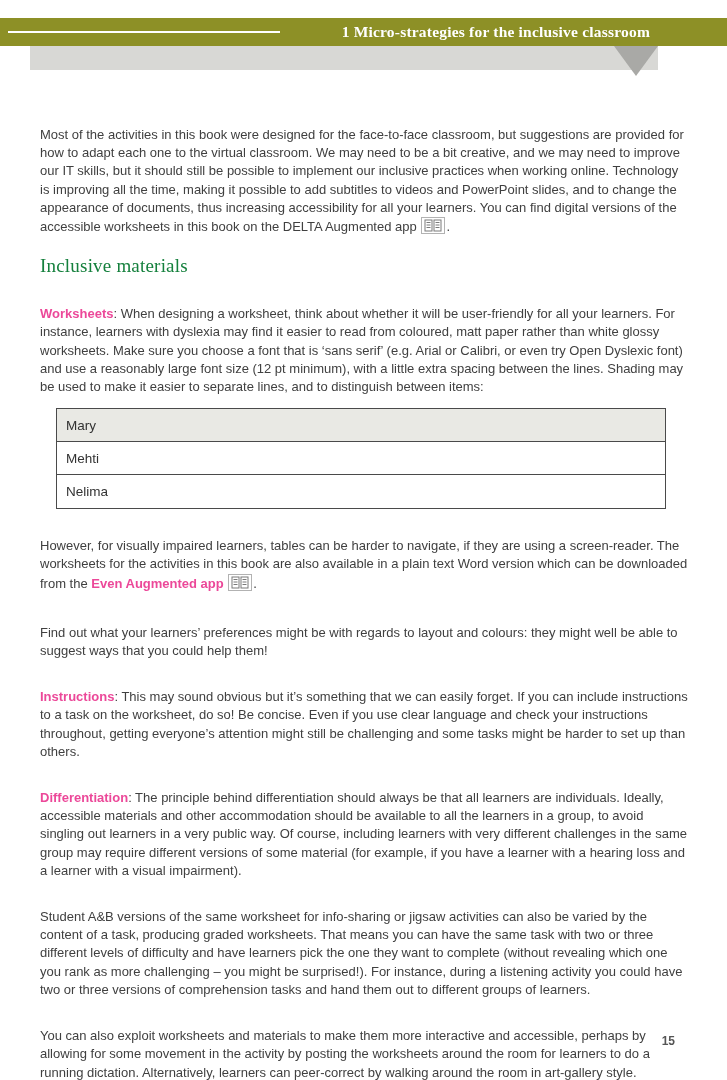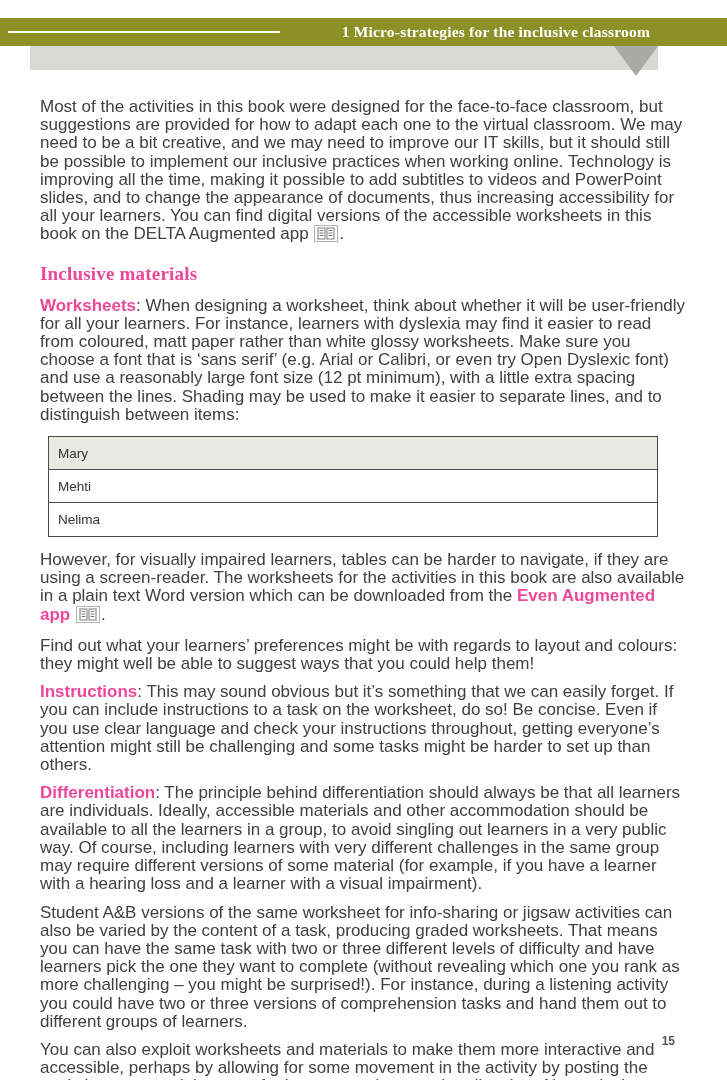--- a/index.html
+++ b/index.html
@@ -51,38 +51,39 @@
     border-left: 22px solid transparent;
     border-right: 22px solid transparent;
     border-top: 30px solid #a9a9a6;
   }
   .content {
     position: absolute;
     top: 98px; left: 40px;
     width: 648px;
   }
   .content p {
-    font-size: 17px;
+    font-size: 13px;
     line-height: 18.2px;
     margin-bottom: 10px;
     color: #404040;
+    margin-top: 28px;
   }
   .content p b { font-weight: bold; color: #ec4899; }
   h2.section-heading {
     font-family: "Liberation Serif", serif;
-    font-weight: bold;
+    font-weight: normal;
     font-size: 19px;
-    color: #ec4899;
+    color: #15803d;
     margin: 16px 0 12px 0;
     letter-spacing: 0.2px;
   }
   .demo-table {
     width: 610px;
     border: 1px solid #4a4a4a;
-    margin: 12px 0 14px 8px;
+    margin: 12px 0 14px 16px;
   }
   .trow {
     height: 33px;
     display: flex;
     align-items: center;
     padding-left: 9px;
     font-size: 13.5px;
     color: #333333;
     background: #ffffff;
     border-bottom: 1px solid #4a4a4a;

